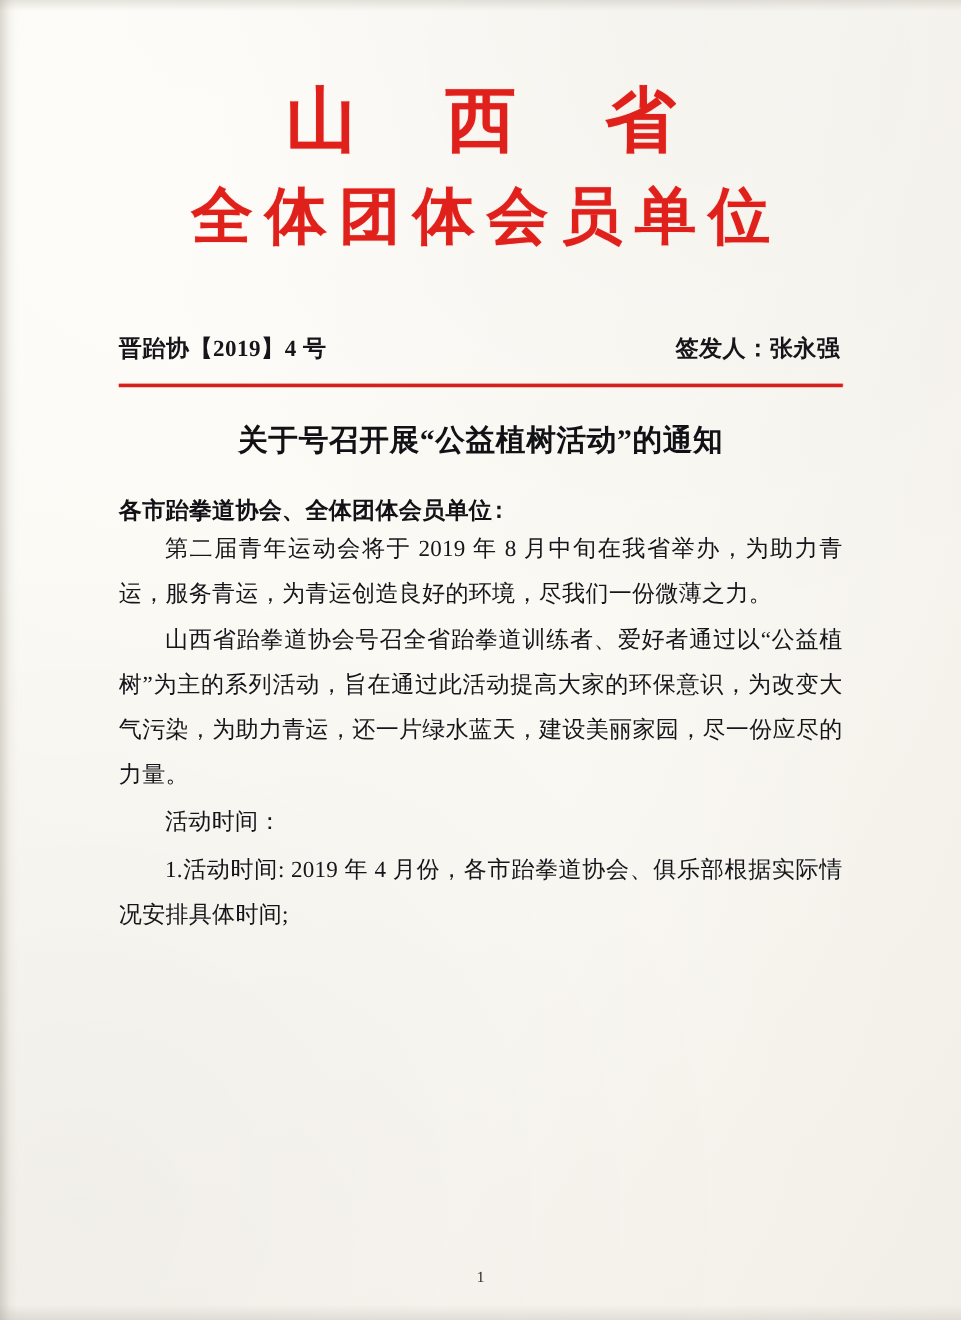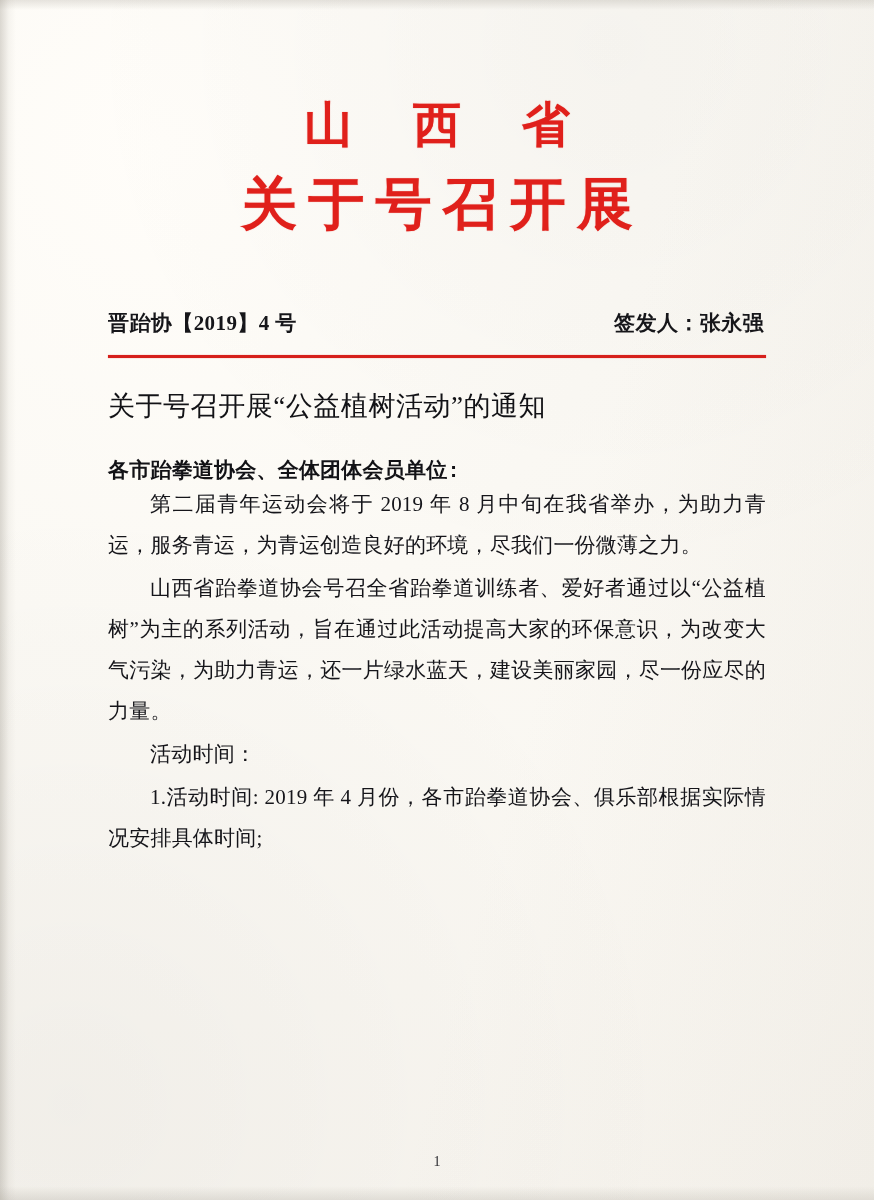--- a/index.html
+++ b/index.html
@@ -60,22 +60,22 @@
 
   .masthead {
     text-align: center;
     color: #e0201b;
     font-family: "DejaVu Serif", "Liberation Serif", serif;
     font-weight: bold;
     letter-spacing: 0.30em;
     text-shadow: 0 0 1px rgba(224,32,27,0.55);
   }
   .masthead-line1 {
-    padding-top: 99px;
-    font-size: 48px;
+    padding-top: 75px;
+    font-size: 64px;
     line-height: 1.08;
     letter-spacing: 0.46em;
     text-indent: 0.46em;
   }
   .masthead-line2 {
     margin-top: 22px;
     font-size: 56px;
     line-height: 1.08;
     letter-spacing: 0.20em;
     text-indent: 0.20em;
@@ -97,22 +97,23 @@
 
   .red-rule {
     margin-top: 18px;
     height: 3px;
     background: #d6201b;
     box-shadow: 0 0 1px rgba(214,32,27,0.8);
   }
 
   .doc-title {
     margin-top: 30px;
+    text-align: center;
     font-size: 27px;
-    font-weight: normal;
+    font-weight: bold;
     color: #121216;
     letter-spacing: 0.02em;
   }
 
   .addressee {
     margin-top: 32px;
     font-size: 21px;
     font-weight: bold;
     color: #121216;
     letter-spacing: 0.01em;
@@ -153,21 +154,21 @@
 
   <div class="edge-top"></div>
   <div class="edge-left"></div>
   <div class="edge-bottom"></div>
   <div class="paper-noise"></div>
 
   <div class="content">
 
     <div class="masthead">
       <div class="masthead-line1">山 西 省</div>
-      <div class="masthead-line2">关于号召开展</div>
+      <div class="masthead-line2">全体团体会员单位</div>
     </div>
 
     <div class="docmeta">
       <div class="docnum">晋跆协【2019】4 号</div>
       <div class="issuer">签发人：张永强</div>
     </div>
 
     <div class="red-rule"></div>
 
     <div class="doc-title">关于号召开展“公益植树活动”的通知</div>

